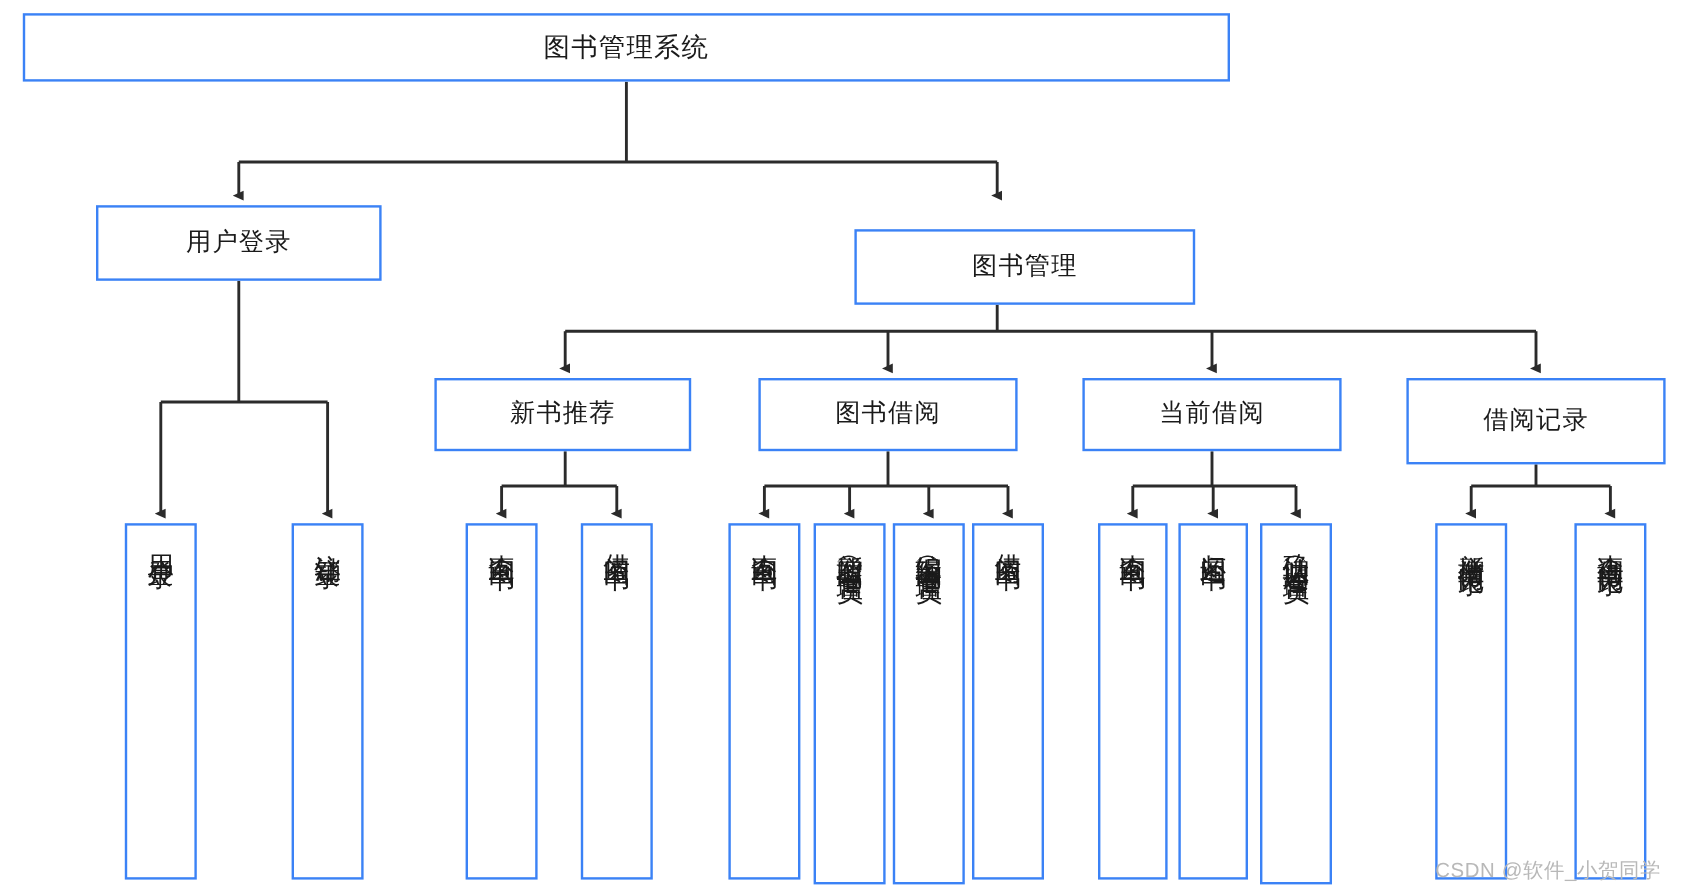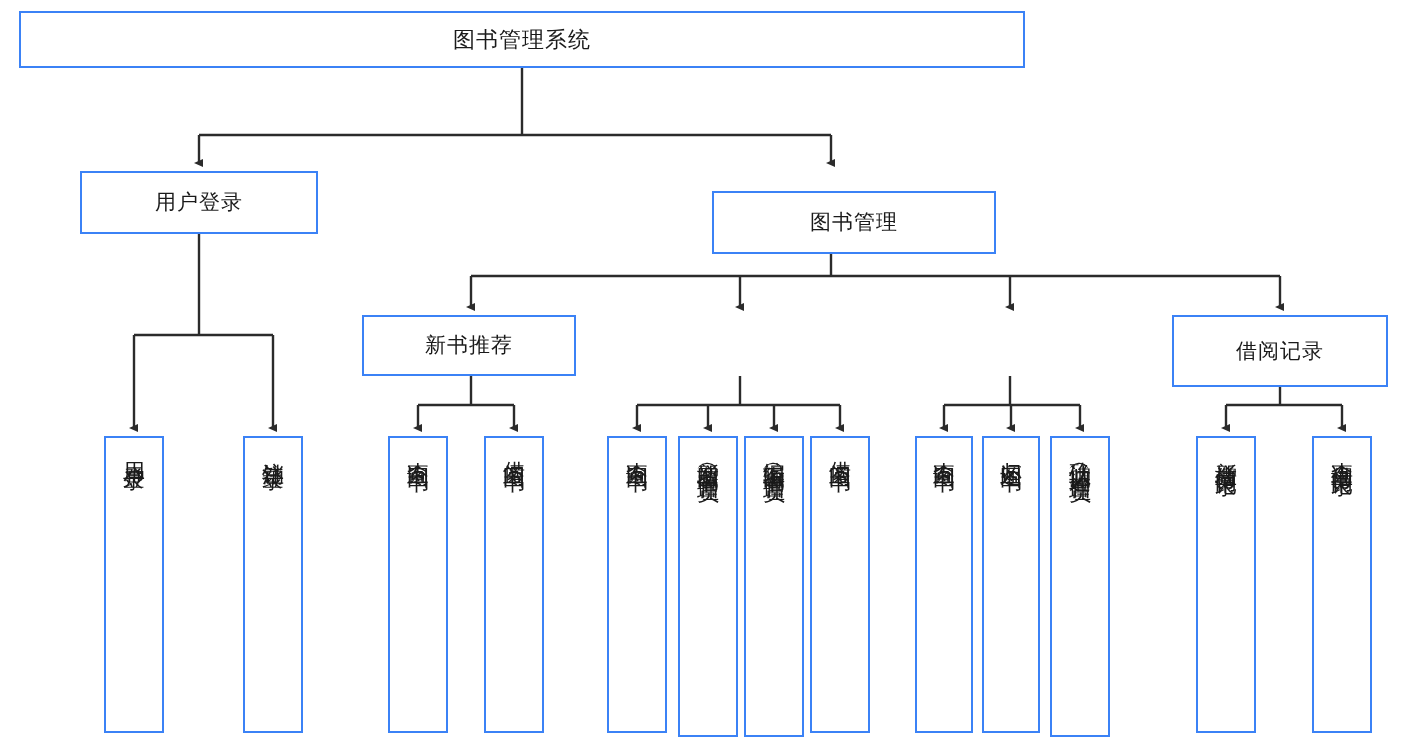--- a/index.html
+++ b/index.html
@@ -134,20 +134,26 @@
 
   <div class="node horiz" style="left: 80px; top: 171px; width: 238px; height: 63px;">
     <span class="label">用户登录</span>
   </div>
   <div class="node horiz" style="left: 712px; top: 171px; width: 284px; height: 63px; margin-top: 20px;">
     <span class="label">图书管理</span>
   </div>
   <div class="node horiz" style="left: 362px; top: 315px; width: 214px; height: 61px;">
     <span class="label">新书推荐</span>
   </div>
+  <div class="node horiz" style="left: 632px; top: 315px; width: 216px; height: 61px;">
+    <span class="label">图书借阅</span>
+  </div>
+  <div class="node horiz" style="left: 902px; top: 315px; width: 216px; height: 61px;">
+    <span class="label">当前借阅</span>
+  </div>
   <div class="node horiz" style="left: 1172px; top: 315px; width: 216px; height: 72px;">
     <span class="label">借阅记录</span>
   </div>
 
   <div class="node vert" style="left: 104px; top: 436px; width: 60px; height: 297px;">
     <span class="label">用户登录</span>
   </div>
   <div class="node vert" style="left: 243px; top: 436px; width: 60px; height: 297px;">
     <span class="label">注销登录</span>
   </div>
@@ -178,13 +184,14 @@
   <div class="node vert" style="left: 1050px; top: 436px; width: 60px; height: 301px;">
     <span class="label">确认归还（管理员）</span>
   </div>
   <div class="node vert" style="left: 1196px; top: 436px; width: 60px; height: 297px;">
     <span class="label">新增借阅记录</span>
   </div>
   <div class="node vert" style="left: 1312px; top: 436px; width: 60px; height: 297px;">
     <span class="label">查询借阅记录</span>
   </div>
 
+  <div class="watermark">CSDN @软件_小贺同学</div>
 </div>
 
 </body></html>

